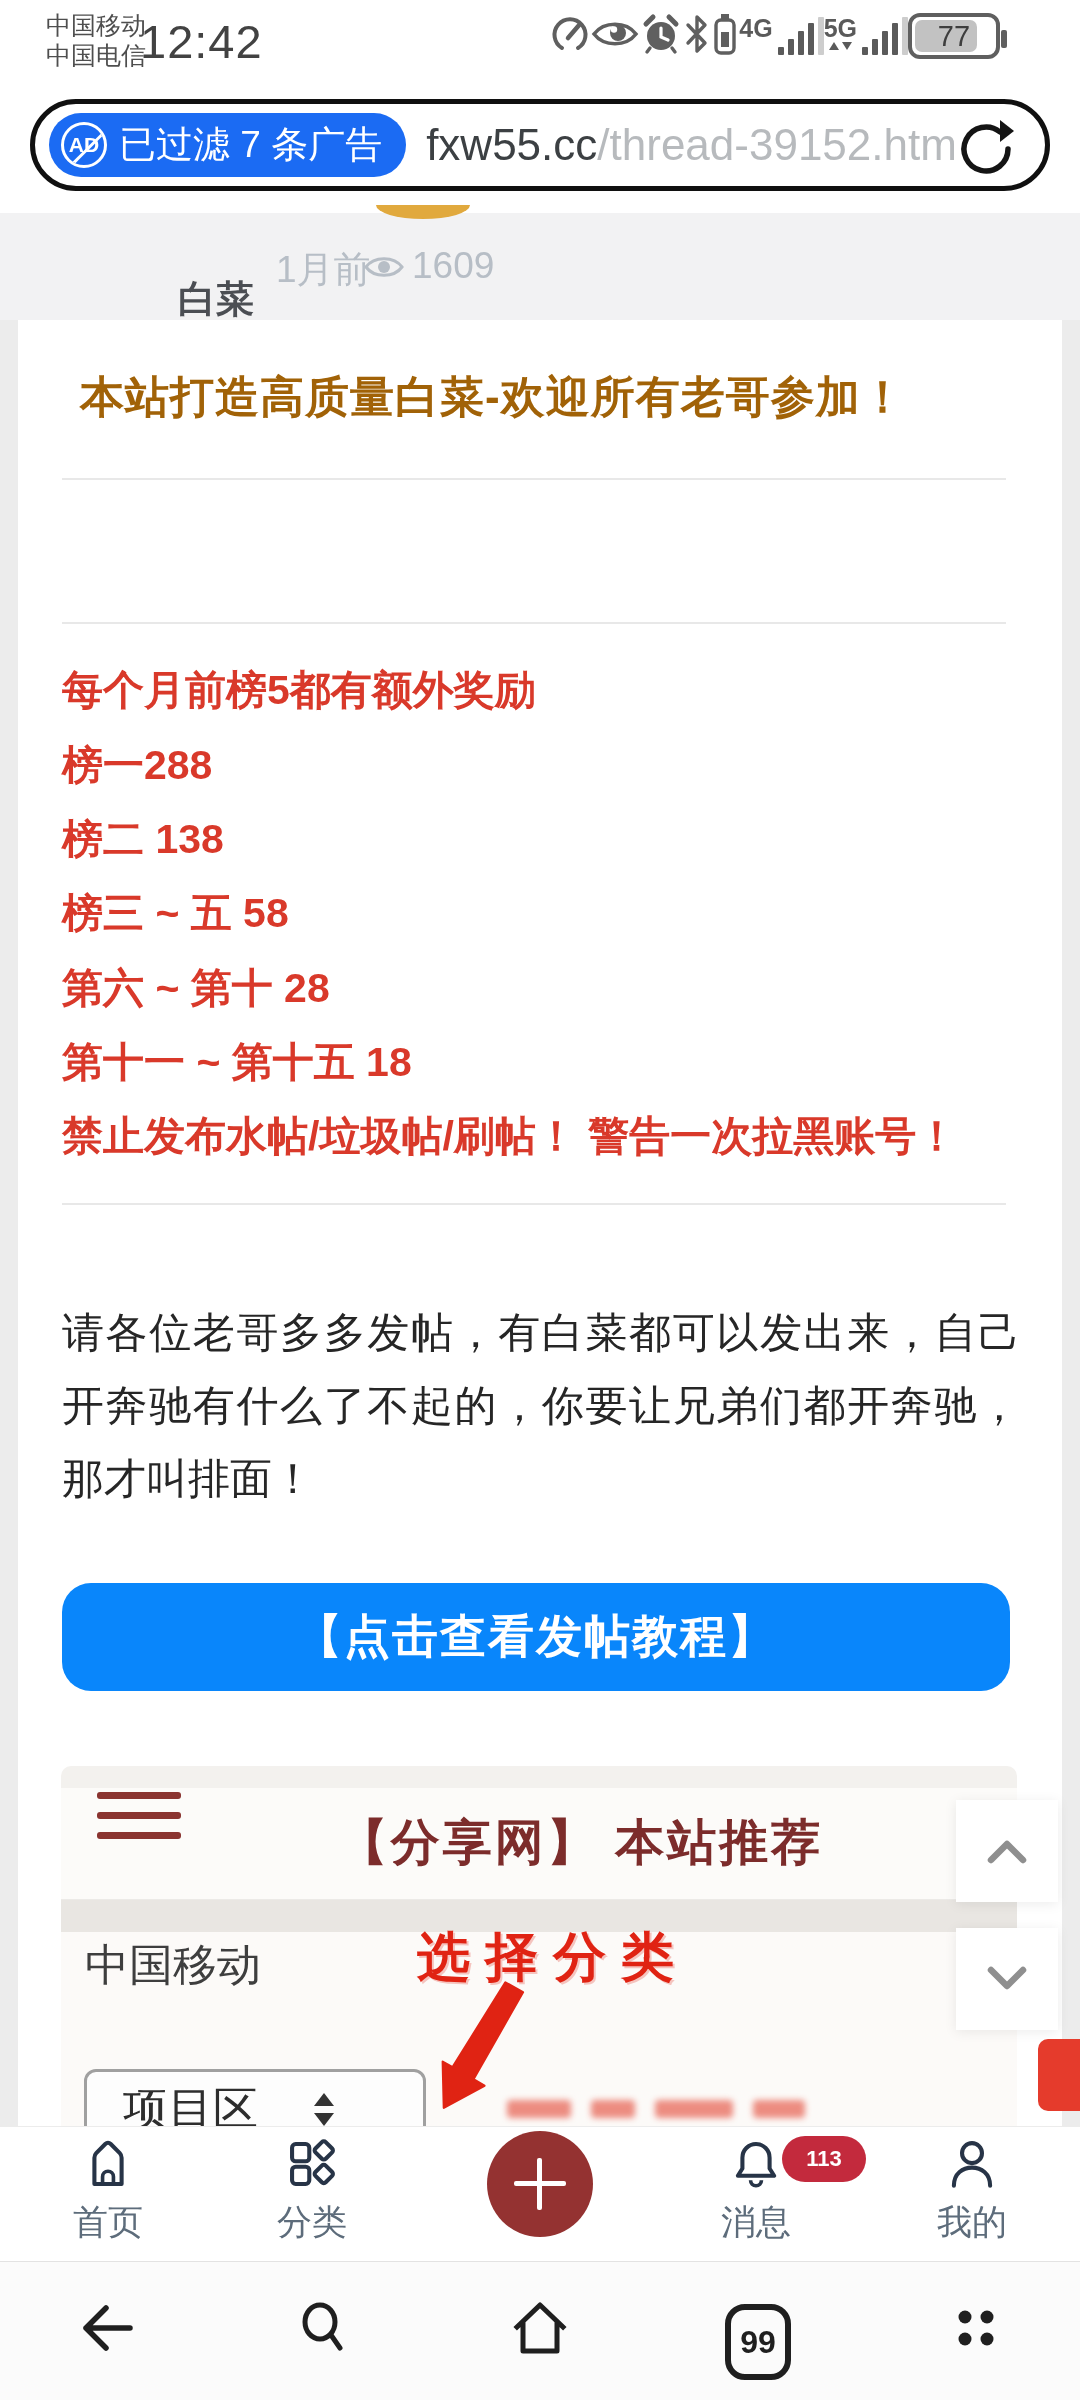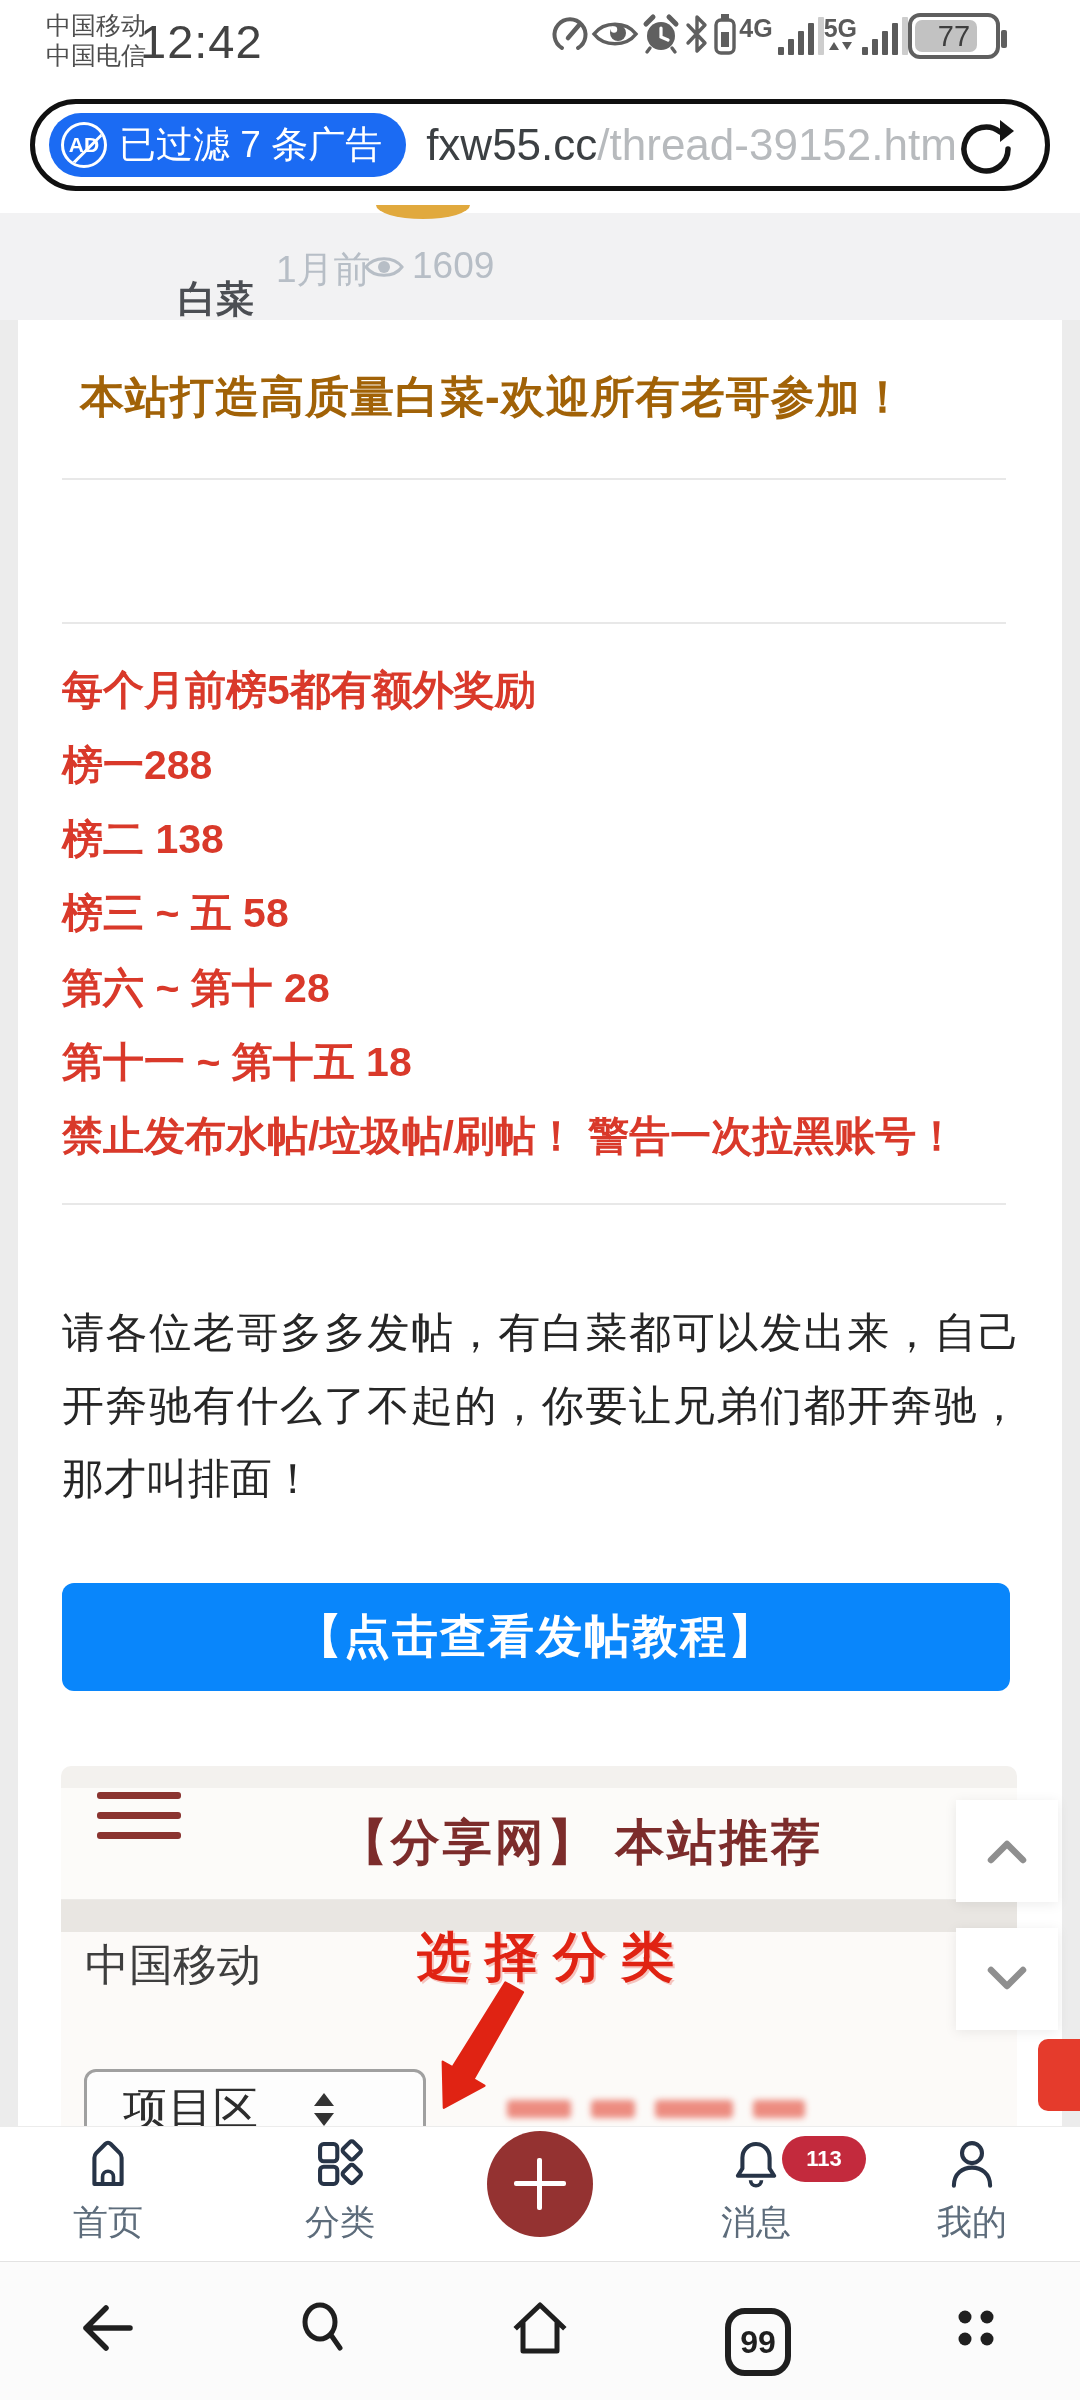--- a/index.html
+++ b/index.html
@@ -50,21 +50,21 @@
   .gutter.left { left:0; width:18px; }
   .gutter.right { right:0; width:18px; }
   .card { position:absolute; left:18px; top:320px; width:1044px; height:1806px; background:#fff; }
   .post-title { position:absolute; left:62px; top:368px; width:958px; font-size:44px; font-weight:bold; color:#a16207; letter-spacing:1px;margin-left:18px; }
   .divider { position:absolute; left:62px; width:944px; height:2px; background:#e8e8e8; }
   .d1 { top:478px; } .d2 { top:622px; } .d3 { top:1203px; }
   .purple-line { position:absolute; left:62px; top:526px; width:958px; font-size:40px; font-weight:bold; color:#7c2f9d; }
   .red-line { position:absolute; left:62px; width:958px; font-size:41px; font-weight:bold; color:#d9392a; }
   .r0{top:663px;} .r1{top:738px;} .r2{top:812px;} .r3{top:886px;} .r4{top:961px;} .r5{top:1035px;} .r6{top:1109px;}
   .body-text { position:absolute; left:62px; top:1296px; width:958px; font-size:42px; line-height:73px; color:#262626; text-align:justify; }
-  .cta-btn { position:absolute; left:62px; top:1583px; width:948px; height:108px; background:#0986fb; border:none; border-radius:12px; color:#fff; font-size:46px; font-weight:bold; font-family:inherit; letter-spacing:2px; cursor:pointer; }
+  .cta-btn { position:absolute; left:62px; top:1583px; width:948px; height:108px; background:#0986fb; border:none; border-radius:29px; color:#fff; font-size:46px; font-weight:bold; font-family:inherit; letter-spacing:2px; cursor:pointer; }
   
   .embed { position:absolute; left:61px; top:1766px; width:956px; height:360px; background:#f3f1ee; border-radius:10px 10px 0 0; overflow:hidden; }
   .embed-header { position:absolute; left:0; top:22px; width:100%; height:112px; background:#fcfbf9; border-bottom:1px solid #eceae7; }
   .hamburger { position:absolute; left:36px; top:26px; width:84px; display:flex; flex-direction:column; gap:13px; }
   .hamburger i { display:block; height:7px; background:#8a3430; border-radius:3px; }
   .embed-title { position:absolute; left:0; top:44px; width:100%; text-align:center; padding-left:84px; font-size:49px; font-weight:600; color:#7c2c2b; letter-spacing:3px; }
   .embed-band { position:absolute; left:0; top:134px; width:100%; height:32px; background:#e9e6e2; }
   .embed-body { position:absolute; left:0; top:166px; width:100%; height:194px; background:#fcfaf8; }
   .embed-form-label { position:absolute; left:24px; top:170px; font-size:44px; color:#3e3e3e; }
   .embed-annotation { position:absolute; left:356px; top:156px; font-size:53px; font-weight:800; color:#e02313; letter-spacing:15px; text-shadow:2px 2px 0 rgba(224,35,19,0.25); }
@@ -78,30 +78,30 @@
   .smudge i { display:block; height:18px; background:#e0331f; border-radius:4px; }
   
   .float-btn { position:absolute; left:956px; width:102px; height:102px; background:#fff; box-shadow:0 2px 12px rgba(0,0,0,0.08); display:flex; align-items:center; justify-content:center; cursor:pointer; }
   .float-up { top:1800px; } .float-down { top:1928px; }
   .red-float { position:absolute; left:1038px; top:2039px; width:42px; height:72px; background:#e53b2c; border-radius:10px 0 0 10px; }
   
   .site-nav { position:absolute; left:0; top:2126px; width:1080px; height:135px; background:#fff; border-top:1px solid #ececec; }
   .nav-item { position:absolute; top:0; width:216px; height:135px; text-align:center; cursor:pointer; }
   .nav-item svg { margin-top:8px; }
   .nav-label { display:block; margin-top:2px; font-size:35px; color:#5d6c7b; }
-  .n0{left:0;} .n1{left:232px;} .n3{left:648px;} .n4{left:864px;}
+  .n0{left:0;} .n1{left:204px;} .n3{left:648px;} .n4{left:864px;}
   .plus-btn { position:absolute; left:487px; top:2131px; width:106px; height:106px; background:#943231; border-radius:50%; cursor:pointer; }
   .plus-btn::before { content:""; position:absolute; left:27px; top:50px; width:52px; height:5px; background:#fff; border-radius:2px; }
   .plus-btn::after { content:""; position:absolute; left:50px; top:27px; width:5px; height:52px; background:#fff; border-radius:2px; }
   .msg-badge { position:absolute; left:782px; top:2136px; min-width:84px; height:46px; background:#c32a3d; border-radius:23px; color:#fff; font-size:22px; font-weight:bold; display:flex; align-items:center; justify-content:center; padding:0 12px; }
   
   .browser-bar { position:absolute; left:0; top:2261px; width:1080px; height:139px; background:#fbfbfb; border-top:1px solid #e3e3e3; }
   .bb-btn { position:absolute; top:2293px; width:70px; height:70px; display:flex; align-items:center; justify-content:center; cursor:pointer; }
   .bb0{left:72px;} .bb1{left:289px;} .bb2{left:505px;} .bb3{left:723px;} .bb4{left:941px;}
-  .tab-box { position:relative; width:66px; height:68px; border:6px solid #1f1f1f; border-radius:20px; display:flex; align-items:center; justify-content:center;margin-top:28px; }
+  .tab-box { position:relative; width:66px; height:76px; border:6px solid #1f1f1f; border-radius:20px; display:flex; align-items:center; justify-content:center;margin-top:28px; }
   .tab-num { font-size:32px; font-weight:600; color:#1f1f1f; }
 </style>
 </head>
 <body>
 
 <div class="screen">
 
   <div class="status-bar">
     <div class="carriers">
       <div>中国移动</div>

